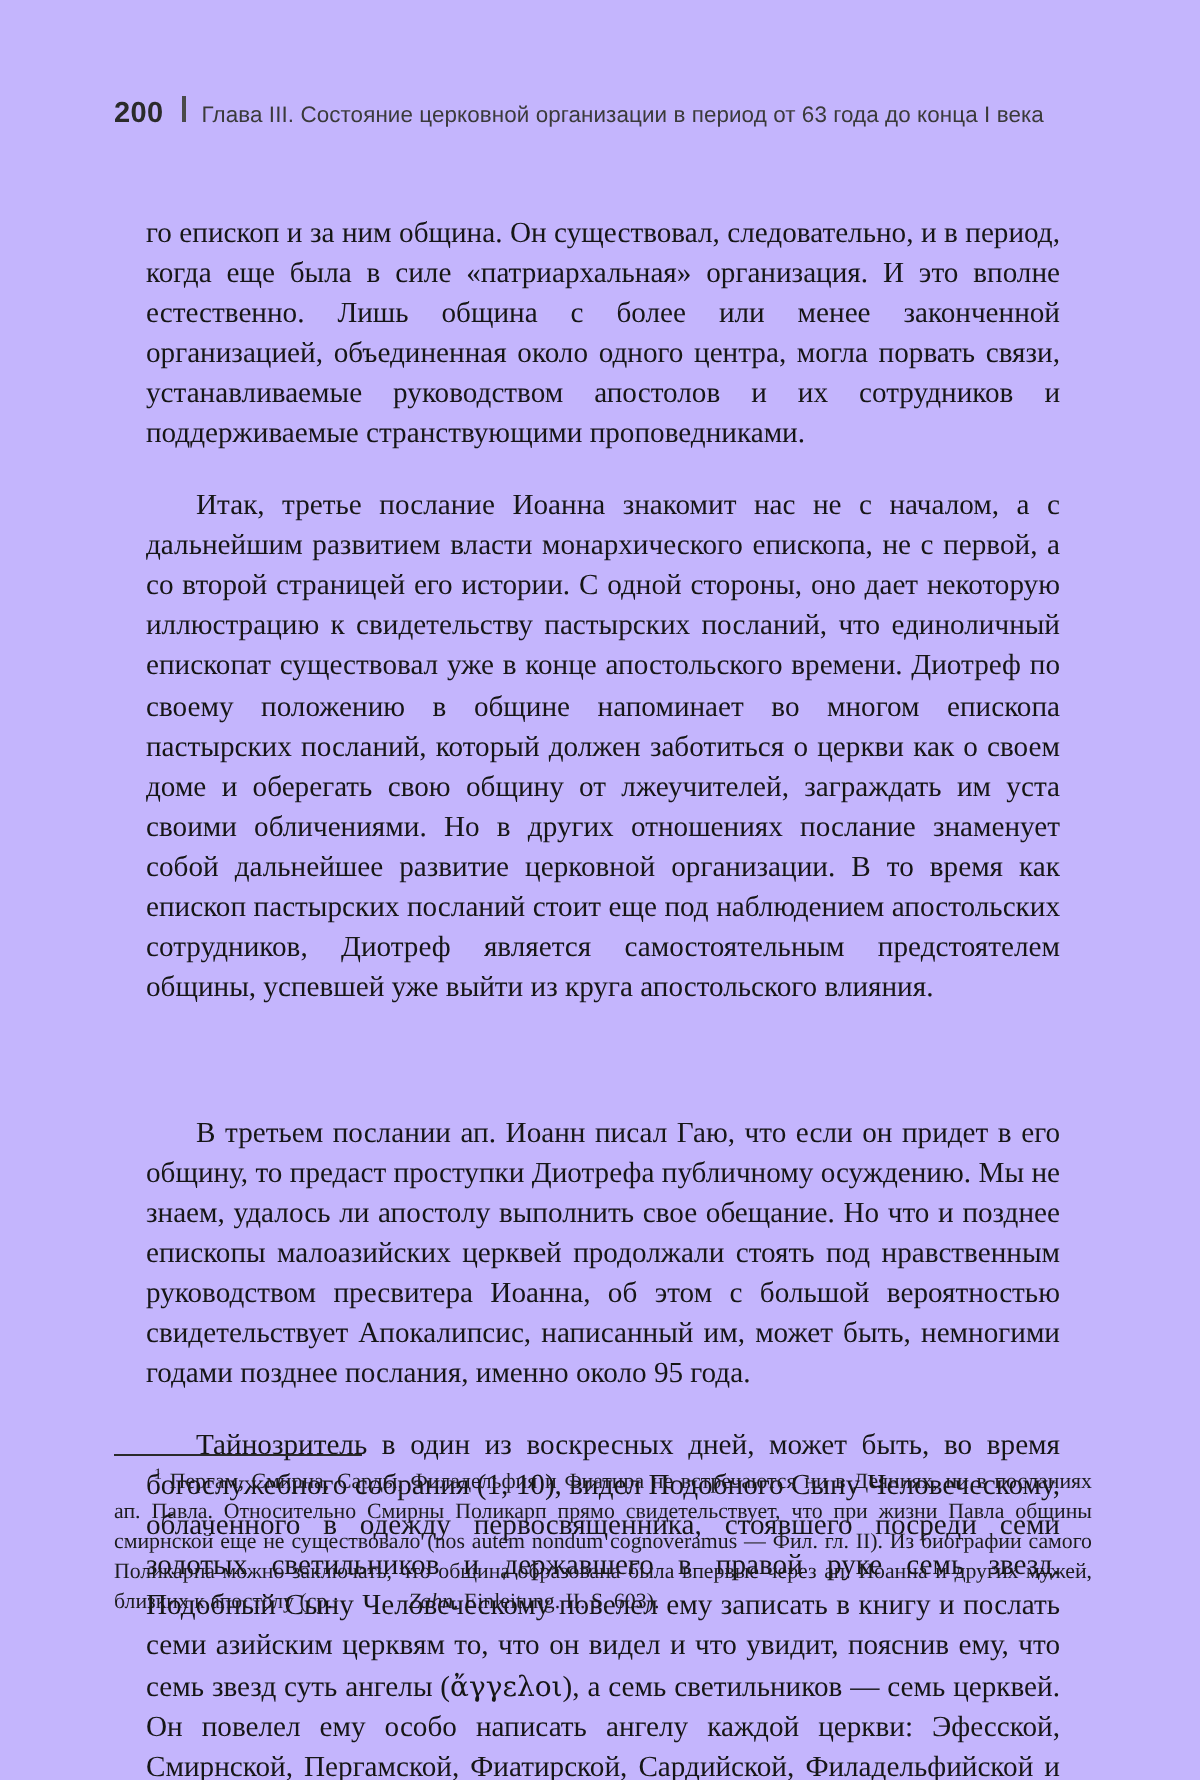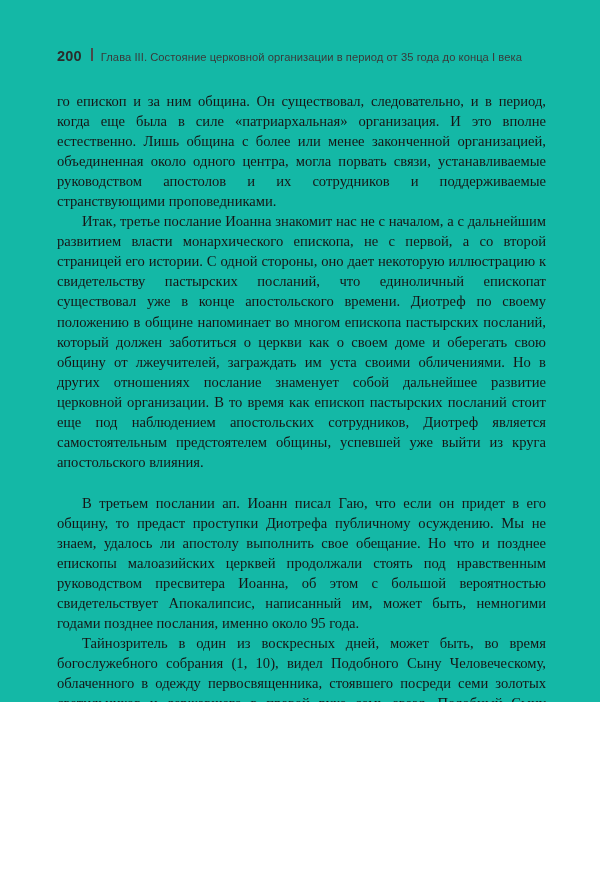--- a/index.html
+++ b/index.html
@@ -3,22 +3,22 @@
 <meta charset="utf-8">
 <style>
   html, body {
     margin: 0;
     padding: 0;
     background: #ffffff;
   }
   .page {
     position: relative;
     width: 600px;
-    height: 702px;
-    background: #14b8a6;
+    height: 890px;
+    background: #c4b5fd;
     overflow: hidden;
     font-family: "Liberation Serif", "DejaVu Serif", serif;
     color: #1a1a1a;
   }
 
   
   .running-head {
     position: absolute;
     left: 57px;
     top: 48px;
@@ -52,21 +52,21 @@
   }
 
   
   .textblock {
     position: absolute;
     left: 57px;
     top: 91px;
     width: 489px;
   }
   .para {
-    margin: 0;
+    margin: 16px;
     text-align: justify;
     text-justify: inter-word;
     font-size: 14.6px;
     line-height: 20.05px;
     text-indent: 25px;
     hyphens: manual;
     color: #161616;
   }
   .para.no-indent { text-indent: 0; }
   .para + .para { margin-top: 0; }
@@ -111,21 +111,21 @@
   .it { font-style: italic; margin-left: 32px; }
 </style>
 </head>
 <body>
 
 <div class="page">
 
   <div class="running-head">
     <span class="folio">200</span>
     <span class="head-rule"></span>
-    <span class="head-title">Глава III. Состояние церковной организации в период от 35 года до конца I века</span>
+    <span class="head-title">Глава III. Состояние церковной организации в период от 63 года до конца I века</span>
   </div>
 
   <div class="textblock">
 
     <p class="para no-indent">го епископ и за ним община. Он существовал, следовательно, и в период, когда еще была в силе «патриархальная» организация. И это вполне естественно. Лишь община с более или менее законченной организацией, объединенная около одного центра, могла порвать связи, устанавливаемые руководством апостолов и их сотрудников и поддерживаемые странствующими проповедниками.</p>
 
     <p class="para">Итак, третье послание Иоанна знакомит нас не с началом, а с дальнейшим развитием власти монархического епископа, не с первой, а со второй страницей его истории. С одной стороны, оно дает некоторую иллюстрацию к свидетельству пастырских посланий, что единоличный епископат существовал уже в конце апостольского времени. Диотреф по своему положению в общине напоминает во многом епископа пастырских посланий, который должен заботиться о церкви как о своем доме и оберегать свою общину от лжеучителей, заграждать им уста своими обличениями. Но в других отношениях послание знаменует собой дальнейшее развитие церковной организации. В то время как епископ пастырских посланий стоит еще под наблюдением апостольских сотрудников, Диотреф является самостоятельным предстоятелем общины, успевшей уже выйти из круга апостольского влияния.</p>
 
     <div class="section-gap"></div>
 

